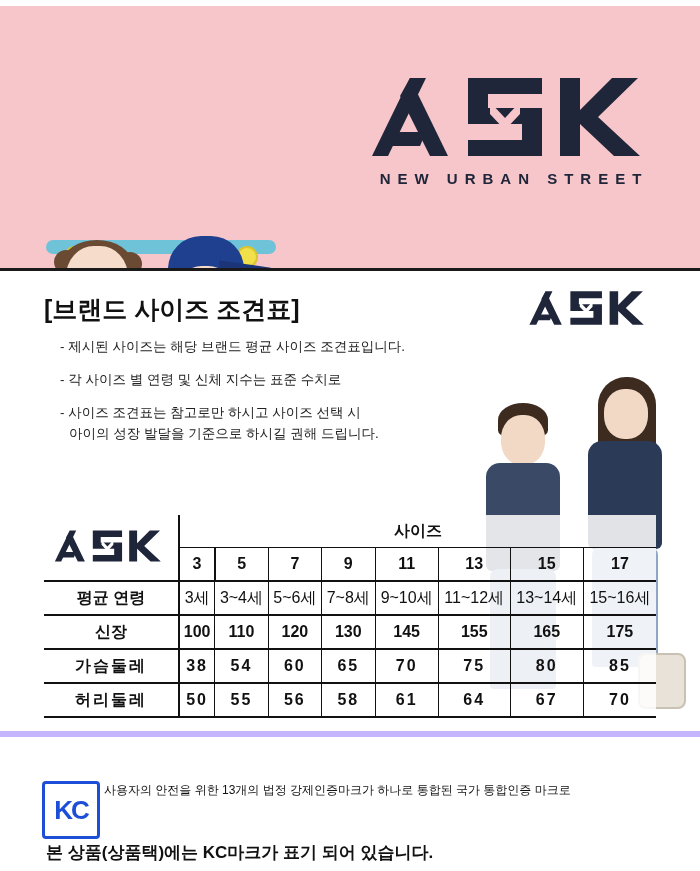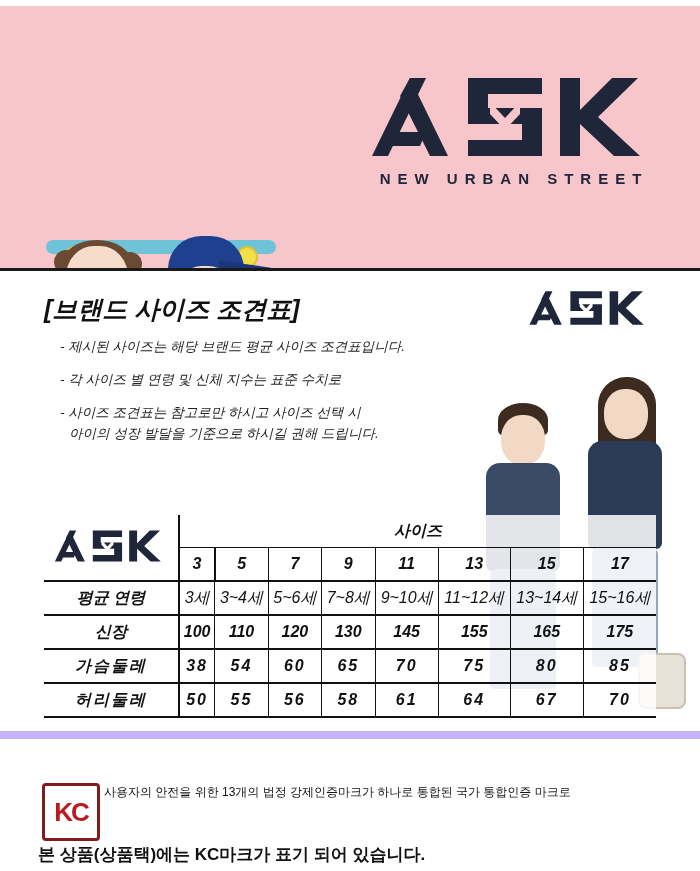--- a/index.html
+++ b/index.html
@@ -123,22 +123,21 @@
     text-align: center;
   }
 
   
   .size-section {
     position: relative;
     width: 700px;
     height: 460px;
     background: #ffffff;
     overflow: hidden;
-    border-bottom: 8px solid #c4b5fd;
-    font-style: italic;
+    border-bottom: 6px solid #c4b5fd;
   }
   .size-title {
     position: absolute;
     left: 44px;
     top: 22px;
     font-size: 25px;
     font-weight: bold;
     color: #111;
   }
   .small-logo {
@@ -272,42 +271,42 @@
     font-size: 21px;
     font-weight: bold;
     color: #111;
   }
   .kc-mark {
     position: absolute;
     left: 42px;
     top: 44px;
     width: 52px;
     height: 52px;
-    border: 3px solid #7f1d1d;
+    border: 3px solid #1d4ed8;
     border-radius: 4px;
     font-size: 26px;
     font-weight: bold;
-    color: #b91c1c;
+    color: #1d4ed8;
     display: flex;
     align-items: center;
     justify-content: center;
     letter-spacing: -2px;
   }
   .kc-body {
     position: absolute;
     left: 104px;
     top: 44px;
     width: 562px;
     font-size: 12px;
     line-height: 1.6;
     color: #111;
   }
   .kc-note {
     position: absolute;
-    left: 38px;
+    left: 46px;
     top: 104px;
     font-size: 17px;
     font-weight: bold;
     color: #111;
   }
 </style>
 </head>
 <body>
 
 <div class="page">

